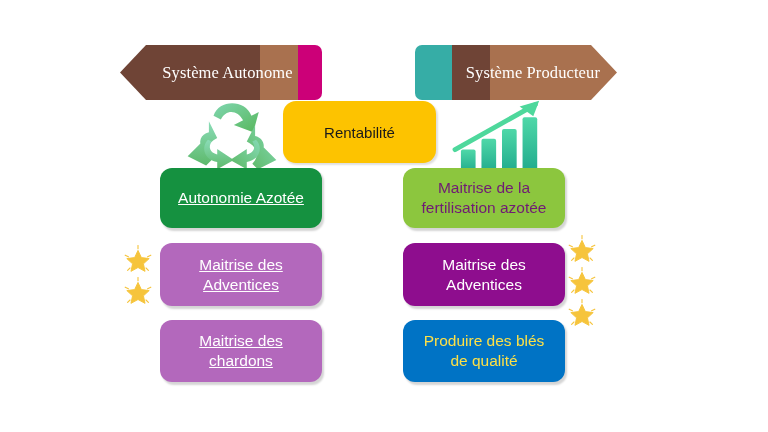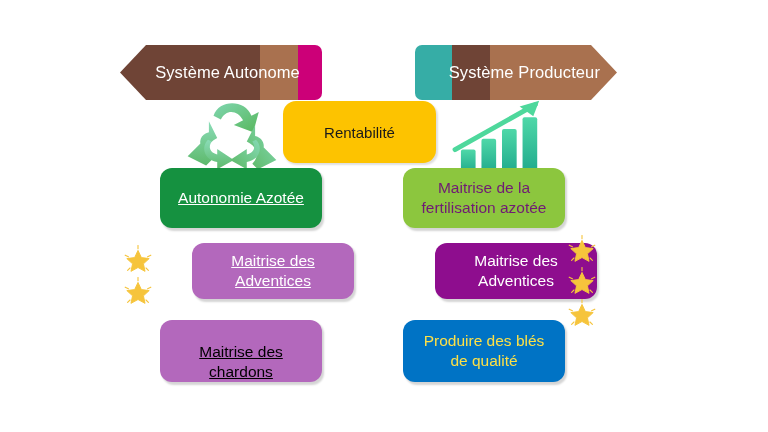--- a/index.html
+++ b/index.html
@@ -19,20 +19,21 @@
     width: 768px;
     height: 432px;
     background: #ffffff;
   }
 
   
   .banner {
     position: absolute;
     height: 66px;
     display: block;
+    font-family: Liberation Serif, serif;
   }
   .banner-label {
     position: absolute;
     top: 0;
     height: 55px;
     line-height: 55px;
     color: #ffffff;
     font-size: 16.5px;
     white-space: nowrap;
     letter-spacing: 0.1px;
@@ -112,26 +113,26 @@
     font-size: 15.5px;
     line-height: 1.28;
     padding: 0 10px;
     box-sizing: border-box;
     box-shadow: 2px 2.5px 2px rgba(0,0,0,0.17);
   }
   .col-left  { left: 160px; width: 162px; text-decoration: underline; }
   .col-right { left: 403px; width: 162px; }
 
   .row1 { top: 168px; height: 60px; }
-  .row2 { top: 243px; height: 56px; margin-left: 32px; }
+  .row2 { top: 243px; height: 63px; }
   .row3 { top: 320px; height: 62px; }
 
   #box-autonomie     { background: #159140; color: #ffffff; }
   #box-maitrise-adv-l{ background: #B368BC; color: #ffffff; }
-  #box-chardons      { background: #B368BC; color: #000000; align-items: flex-end; }
+  #box-chardons      { background: #B368BC; color: #ffffff; }
   #box-fertilisation { background: #8CC63E; color: #701a75; }
   #box-maitrise-adv-r{ background: #8E0D8E; color: #ffffff; }
   #box-bles          { background: #0073C5; color: #fde047; }
 
   
   .star-group { position: absolute; }
   #stars-left  { left: 122px; top: 244px; }
   #stars-right { left: 566px; top: 234px; }
   .star-item { display: block; }
 </style>

